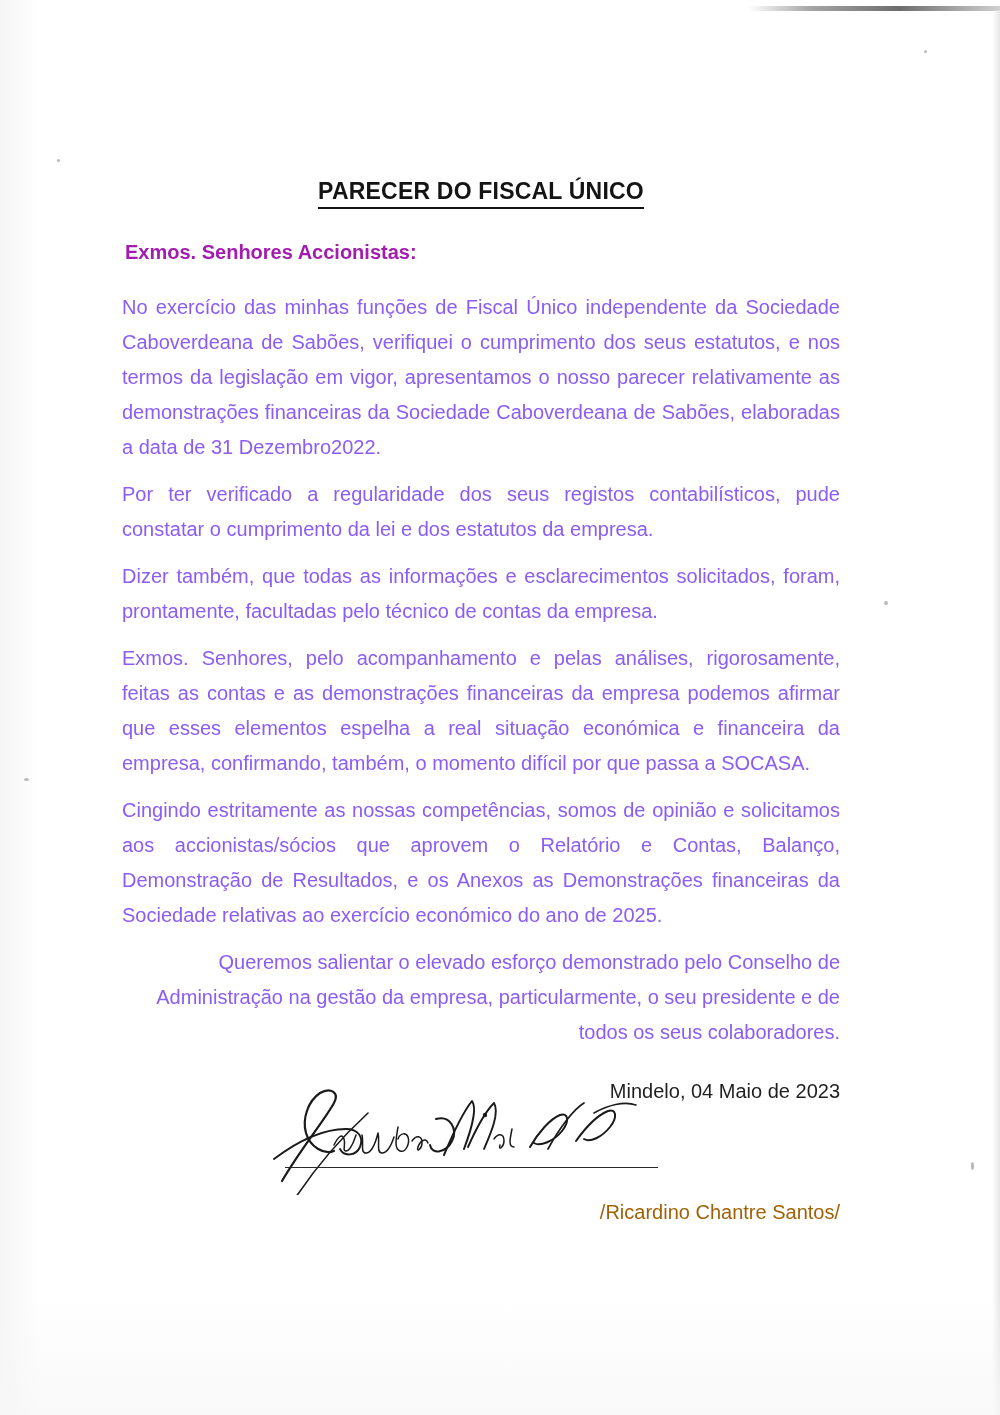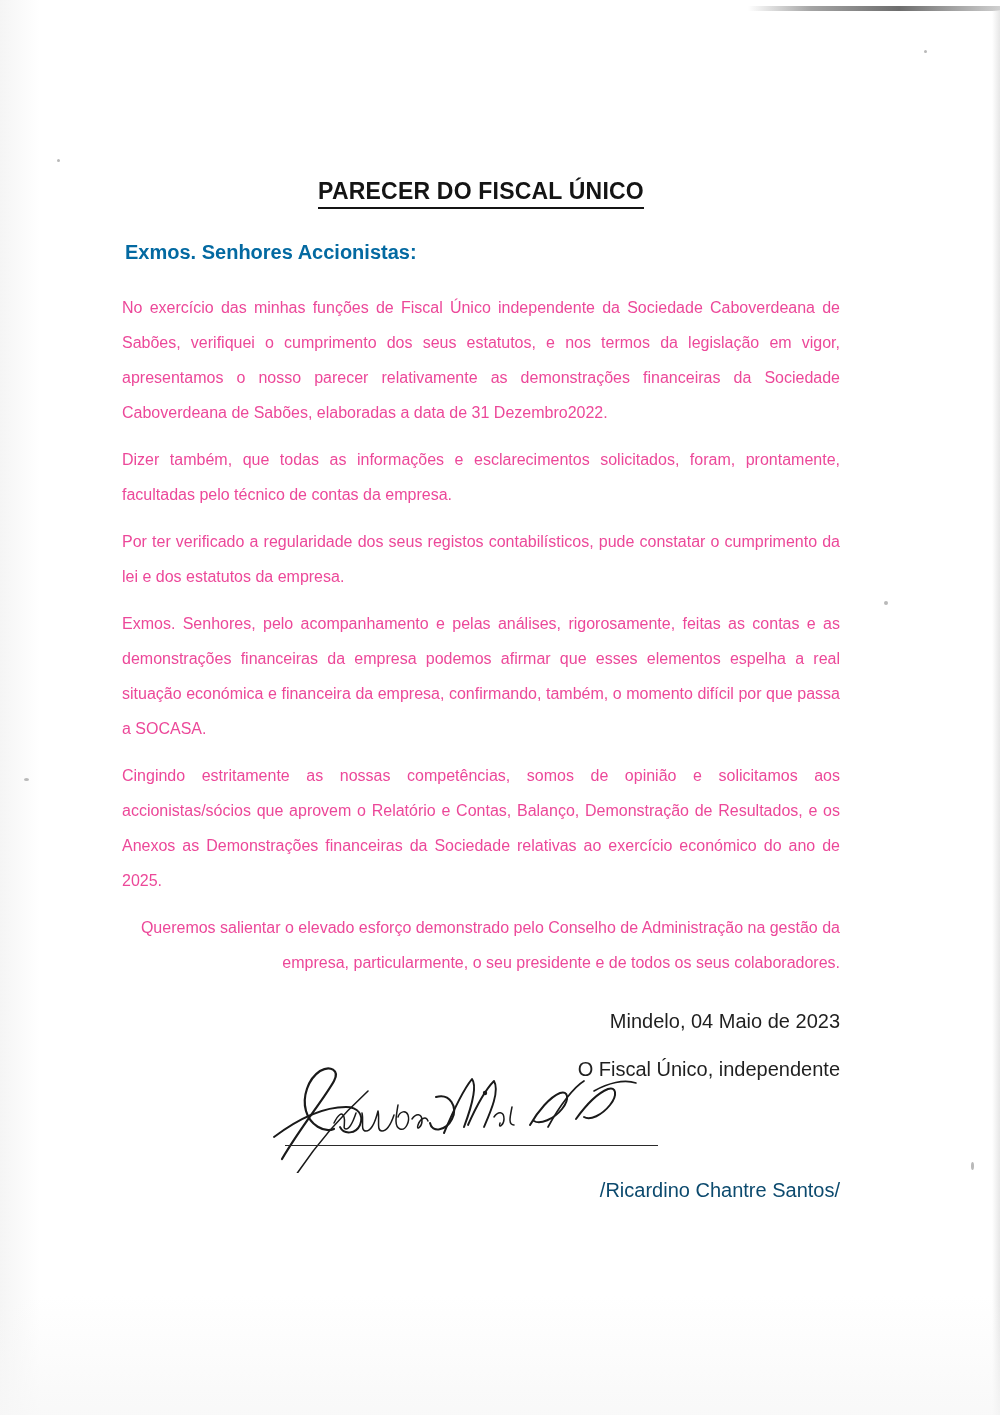--- a/index.html
+++ b/index.html
@@ -83,30 +83,30 @@
     border-bottom: 2px solid #141414;
     padding-bottom: 3px;
   }
 
   .salutation {
     font-size: 20px;
     font-weight: bold;
     margin: 0;
     padding-top: 36px;
     padding-left: 3px;
-    color: #0369a1;
+    color: #a21caf;
   }
 
   .para {
-    font-size: 16px;
+    font-size: 20px;
     line-height: 35px;
     text-align: justify;
     text-justify: inter-word;
     margin: 0;
-    color: #ec4899;
+    color: #8b5cf6;
   }
   .para-first { padding-top: 26px; }
   .para-gap { padding-top: 12px; }
   .para-left { text-align: right; }
 
   .closing-block {
     padding-top: 24px;
     text-align: right;
   }
   .date-line {
@@ -144,21 +144,21 @@
     width: 373px;
     height: 0;
     border-top: 1.4px solid #2a2a2a;
   }
 
   .signer-name {
     font-size: 20px;
     line-height: 30px;
     margin: 0;
     padding-left: 227px;
-    color: #0c4a6e;
+    color: #a16207;
   }
 </style>
 </head>
 <body>
 
 <div class="page">
 
   <div class="scan-edge-top"></div>
   <div class="scan-edge-right"></div>
   <div class="scan-tint-left"></div>
@@ -170,31 +170,30 @@
   <div class="speck" style="left:24px; top:778px; width:5px; height:3px;"></div>
   <div class="speck" style="left:971px; top:1162px; width:3px; height:8px;"></div>
 
   <div class="content">
 
     <h1 class="doc-title"><span>PARECER DO FISCAL ÚNICO</span></h1>
 
     <p class="salutation">Exmos. Senhores Accionistas:</p>
 
     <p class="para para-first">No exercício das minhas funções de Fiscal Único independente da Sociedade Caboverdeana de Sabões, verifiquei o cumprimento dos seus estatutos, e nos termos da legislação em vigor, apresentamos o nosso parecer relativamente as demonstrações financeiras da Sociedade Caboverdeana de Sabões, elaboradas a data de 31 Dezembro2022.</p>
+    <p class="para para-gap">Por ter verificado a regularidade dos seus registos contabilísticos, pude constatar o cumprimento da lei e dos estatutos da empresa.</p>
     <p class="para para-gap">Dizer também, que todas as informações e esclarecimentos solicitados, foram, prontamente, facultadas pelo técnico de contas da empresa.</p>
-    <p class="para para-gap">Por ter verificado a regularidade dos seus registos contabilísticos, pude constatar o cumprimento da lei e dos estatutos da empresa.</p>
     <p class="para para-gap">Exmos. Senhores, pelo acompanhamento e pelas análises, rigorosamente, feitas as contas e as demonstrações financeiras da empresa podemos afirmar  que esses elementos espelha a real situação económica e financeira da empresa, confirmando, também, o momento difícil por que passa a SOCASA.</p>
     <p class="para para-gap">Cingindo estritamente as nossas competências, somos de opinião e solicitamos aos accionistas/sócios que aprovem o Relatório e Contas, Balanço, Demonstração de Resultados, e os Anexos as Demonstrações financeiras da Sociedade relativas ao exercício económico do ano de 2025.</p>
     <p class="para para-gap para-left">Queremos salientar o elevado esforço demonstrado pelo Conselho de Administração na gestão da empresa, particularmente, o seu presidente e de todos os seus colaboradores.</p>
 
     <div class="closing-block">
 
       <p class="date-line">Mindelo, 04 Maio de 2023</p>
 
-      <p class="signer-role">O Fiscal Único, independente</p>
 
       <div class="signature-area">
         <svg class="sig-ink" viewBox="0 0 400 110">
           <g fill="none" stroke="#1a1a1a" stroke-linecap="round" stroke-linejoin="round">
             <path d="M10 96 C 30 62, 52 36, 62 18 C 68 7, 58 2, 48 8 C 36 16, 30 34, 34 48 C 38 62, 52 70, 62 66" stroke-width="2.2"></path>
             <path d="M2 74 C 26 56, 52 44, 74 44 C 86 44, 92 52, 88 62 C 84 71, 72 72, 68 64" stroke-width="1.9"></path>
             <path d="M24 112 C 44 82, 70 52, 96 28" stroke-width="1.6"></path>
             <path d="M62 60 C 66 52, 70 48, 72 54 C 74 60, 70 66, 74 66 C 78 66, 82 56, 84 50" stroke-width="1.5"></path>
             <path d="M90 50 C 92 58, 88 68, 94 68 C 100 68, 104 56, 106 48 C 108 56, 104 68, 110 68 C 116 68, 120 58, 122 52" stroke-width="1.5"></path>
             <path d="M126 42 C 124 54, 122 64, 128 66 C 134 68, 138 58, 136 52 C 134 47, 128 48, 126 54" stroke-width="1.5"></path>

